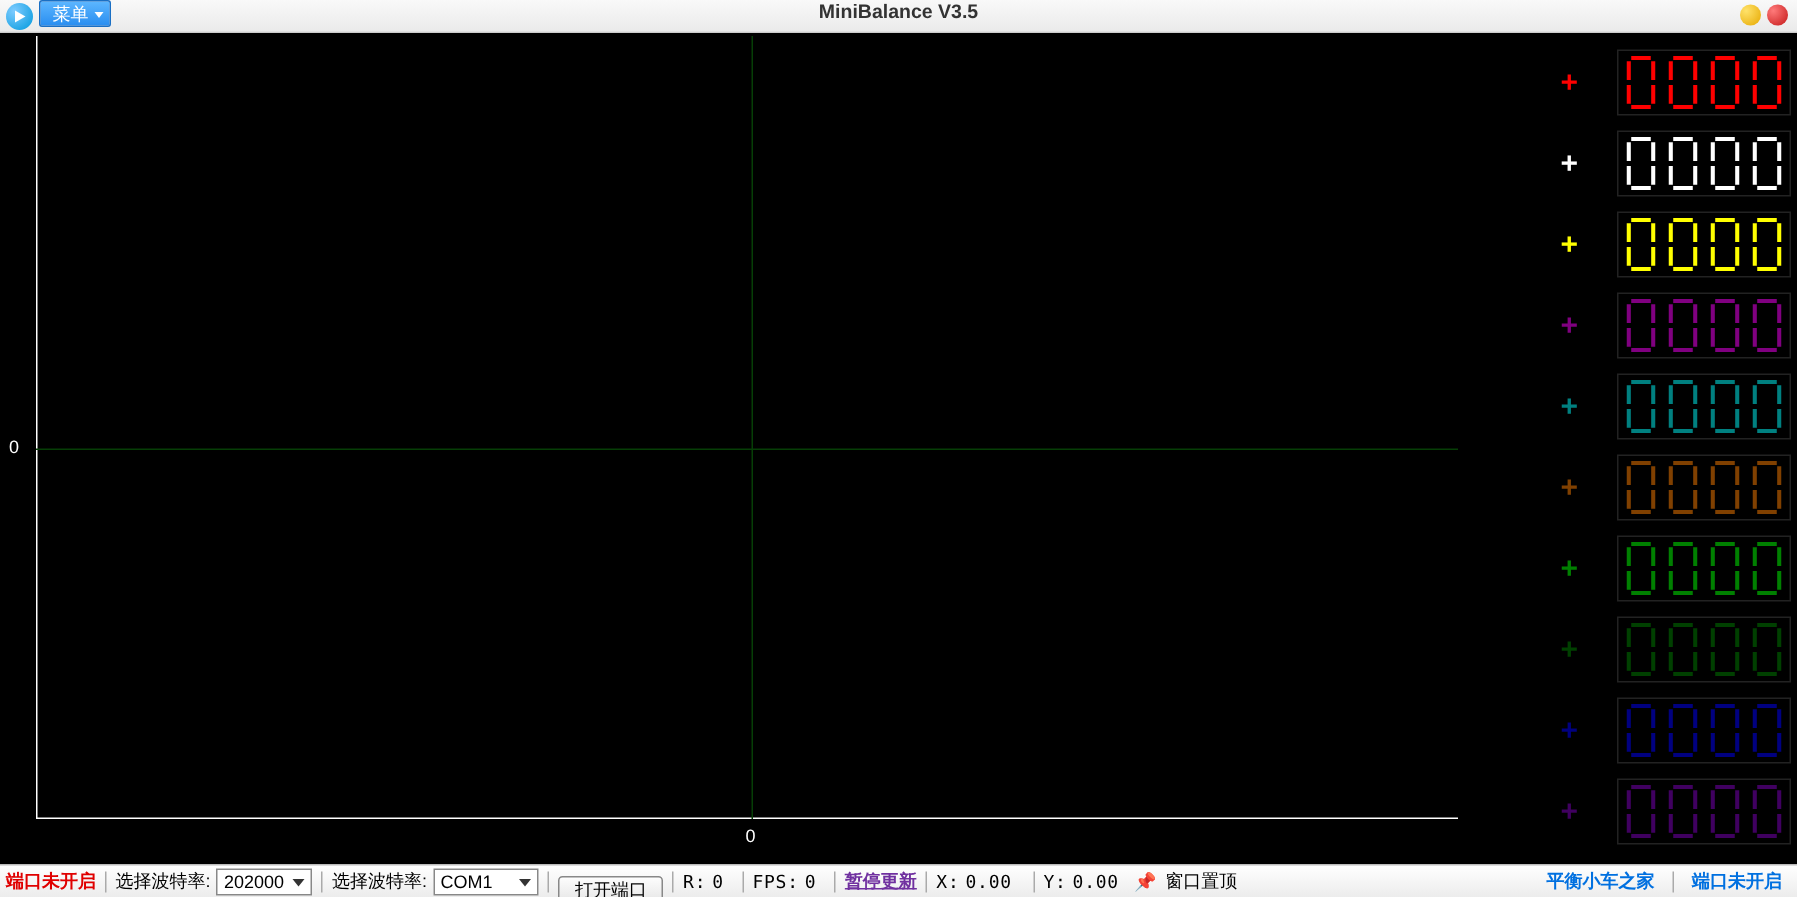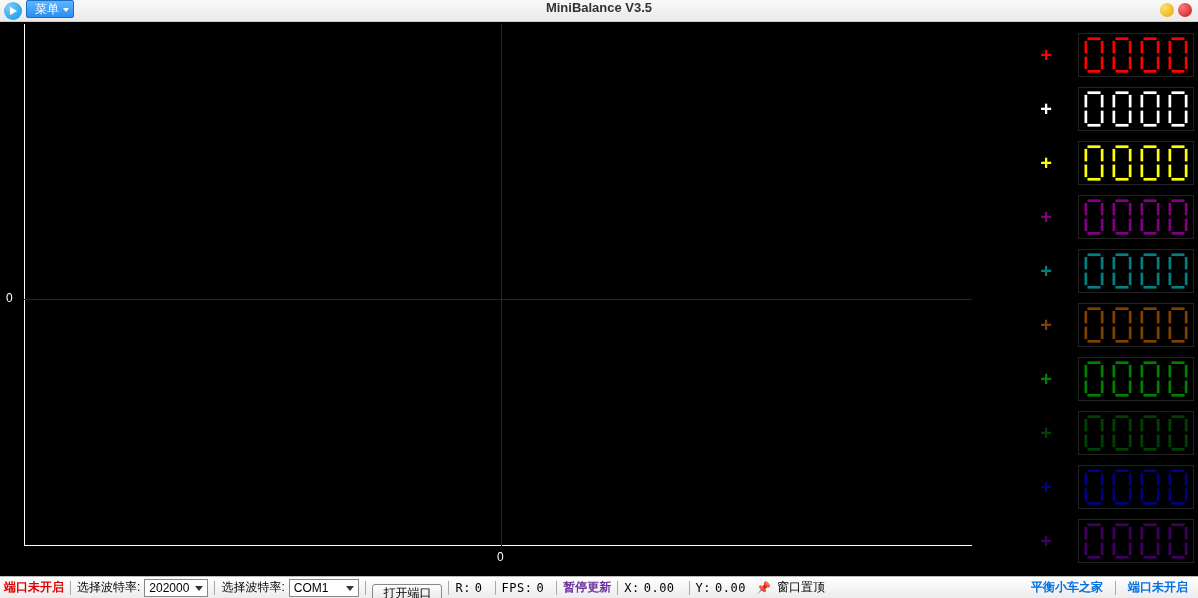--- a/index.html
+++ b/index.html
@@ -103,21 +103,21 @@
   content:"";position:absolute;right:4px;top:6px;
   border-left:4px solid transparent;border-right:4px solid transparent;
   border-top:5px solid #333;
 }
 .sb-btn{
   height:18px;border:1px solid #888;border-radius:3px;
   background:linear-gradient(#fdfdfd,#e6e6e6);
   padding:0 10px;display:flex;align-items:center;margin-top:11px;
 }
 .sb-mono{font-family:Consolas,monospace;letter-spacing:0.5px;}
-.sb-purple{color:#7030a0;font-weight:bold;}
+.sb-purple{color:#7030a0;font-weight:bold;text-decoration:underline;}
 .pin-icon{color:#d00030;margin-right:2px;margin-left:6px;}
 .sb-link{color:#0070e0;font-weight:bold;padding:0 6px;}
 .spacer{flex:1;}
 </style>
 </head>
 <body>
 
 <div class="titlebar">
   <div class="app-icon">
     <svg viewBox="0 0 10 10">

